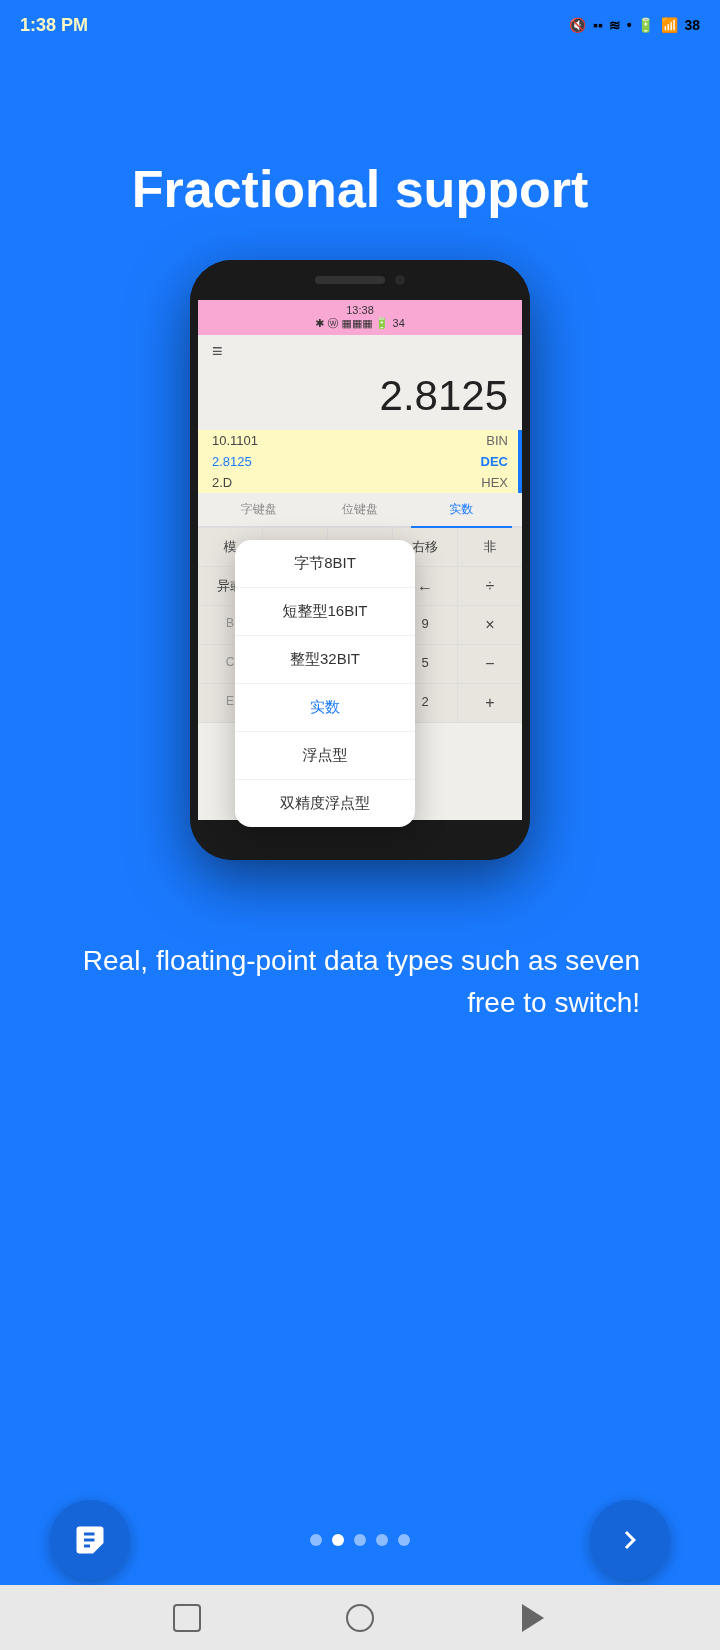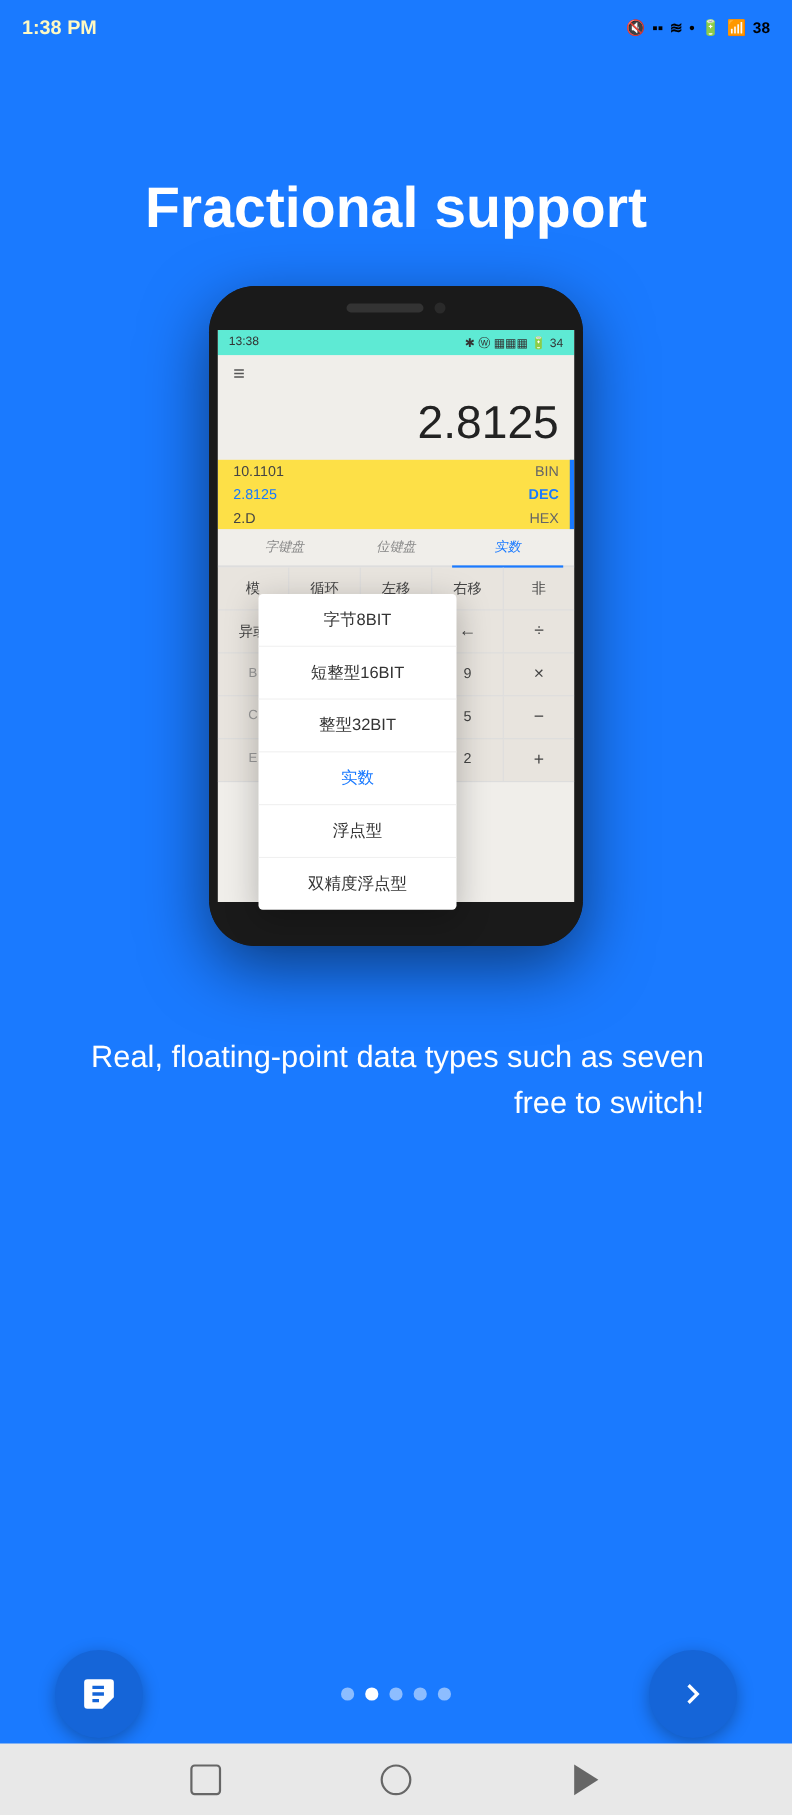--- a/index.html
+++ b/index.html
@@ -121,27 +121,28 @@
       top: 40px;
       left: 8px;
       right: 8px;
       bottom: 40px;
       background: #f0eeea;
       overflow: hidden;
     }
 
     
     .calc-status {
-      background: #5eead4;
+      background: #f9a8d4;
       padding: 4px 10px;
       display: flex;
       justify-content: space-between;
       align-items: center;
       font-size: 11px;
       color: #333;
+      flex-direction: column;
     }
     .calc-header {
       background: #f0eeea;
       padding: 6px 14px;
       display: flex;
       justify-content: space-between;
       align-items: center;
     }
     .calc-menu-icon {
       font-size: 18px;
@@ -151,21 +152,21 @@
       background: #f0eeea;
       text-align: right;
       padding: 4px 14px 10px 14px;
       font-size: 42px;
       font-weight: 300;
       color: #222;
     }
 
     
     .calc-modes {
-      background: #fde047;
+      background: #fef9c3;
       padding: 0 14px;
     }
     .calc-mode-row {
       display: flex;
       justify-content: space-between;
       align-items: center;
       padding: 3px 0;
     }
     .calc-mode-value {
       font-size: 13px;
@@ -199,21 +200,20 @@
       border-bottom: 2px solid #ddd;
       background: #f0eeea;
       padding: 0 10px;
     }
     .calc-tab {
       flex: 1;
       text-align: center;
       padding: 8px 0;
       font-size: 12px;
       color: #888;
-      font-style: italic;
     }
     .calc-tab.active {
       color: #1a7aff;
       border-bottom: 2px solid #1a7aff;
       margin-bottom: -2px;
     }
 
     
     .calc-keys {
       background: #e8e4de;
@@ -235,21 +235,21 @@
     .calc-key.op { color: #444; font-size: 16px; }
     .calc-key.letter { color: #999; font-size: 12px; }
 
     
     .dropdown-menu {
       position: absolute;
       top: 280px;
       left: 60px;
       width: 180px;
       background: #ffffff;
-      border-radius: 4px;
+      border-radius: 16px;
       box-shadow: 0 8px 30px rgba(0,0,0,0.25);
       z-index: 50;
       overflow: hidden;
     }
     .dropdown-item {
       padding: 14px 20px;
       font-size: 15px;
       color: #333;
       border-bottom: 1px solid #f0f0f0;
       text-align: center;

